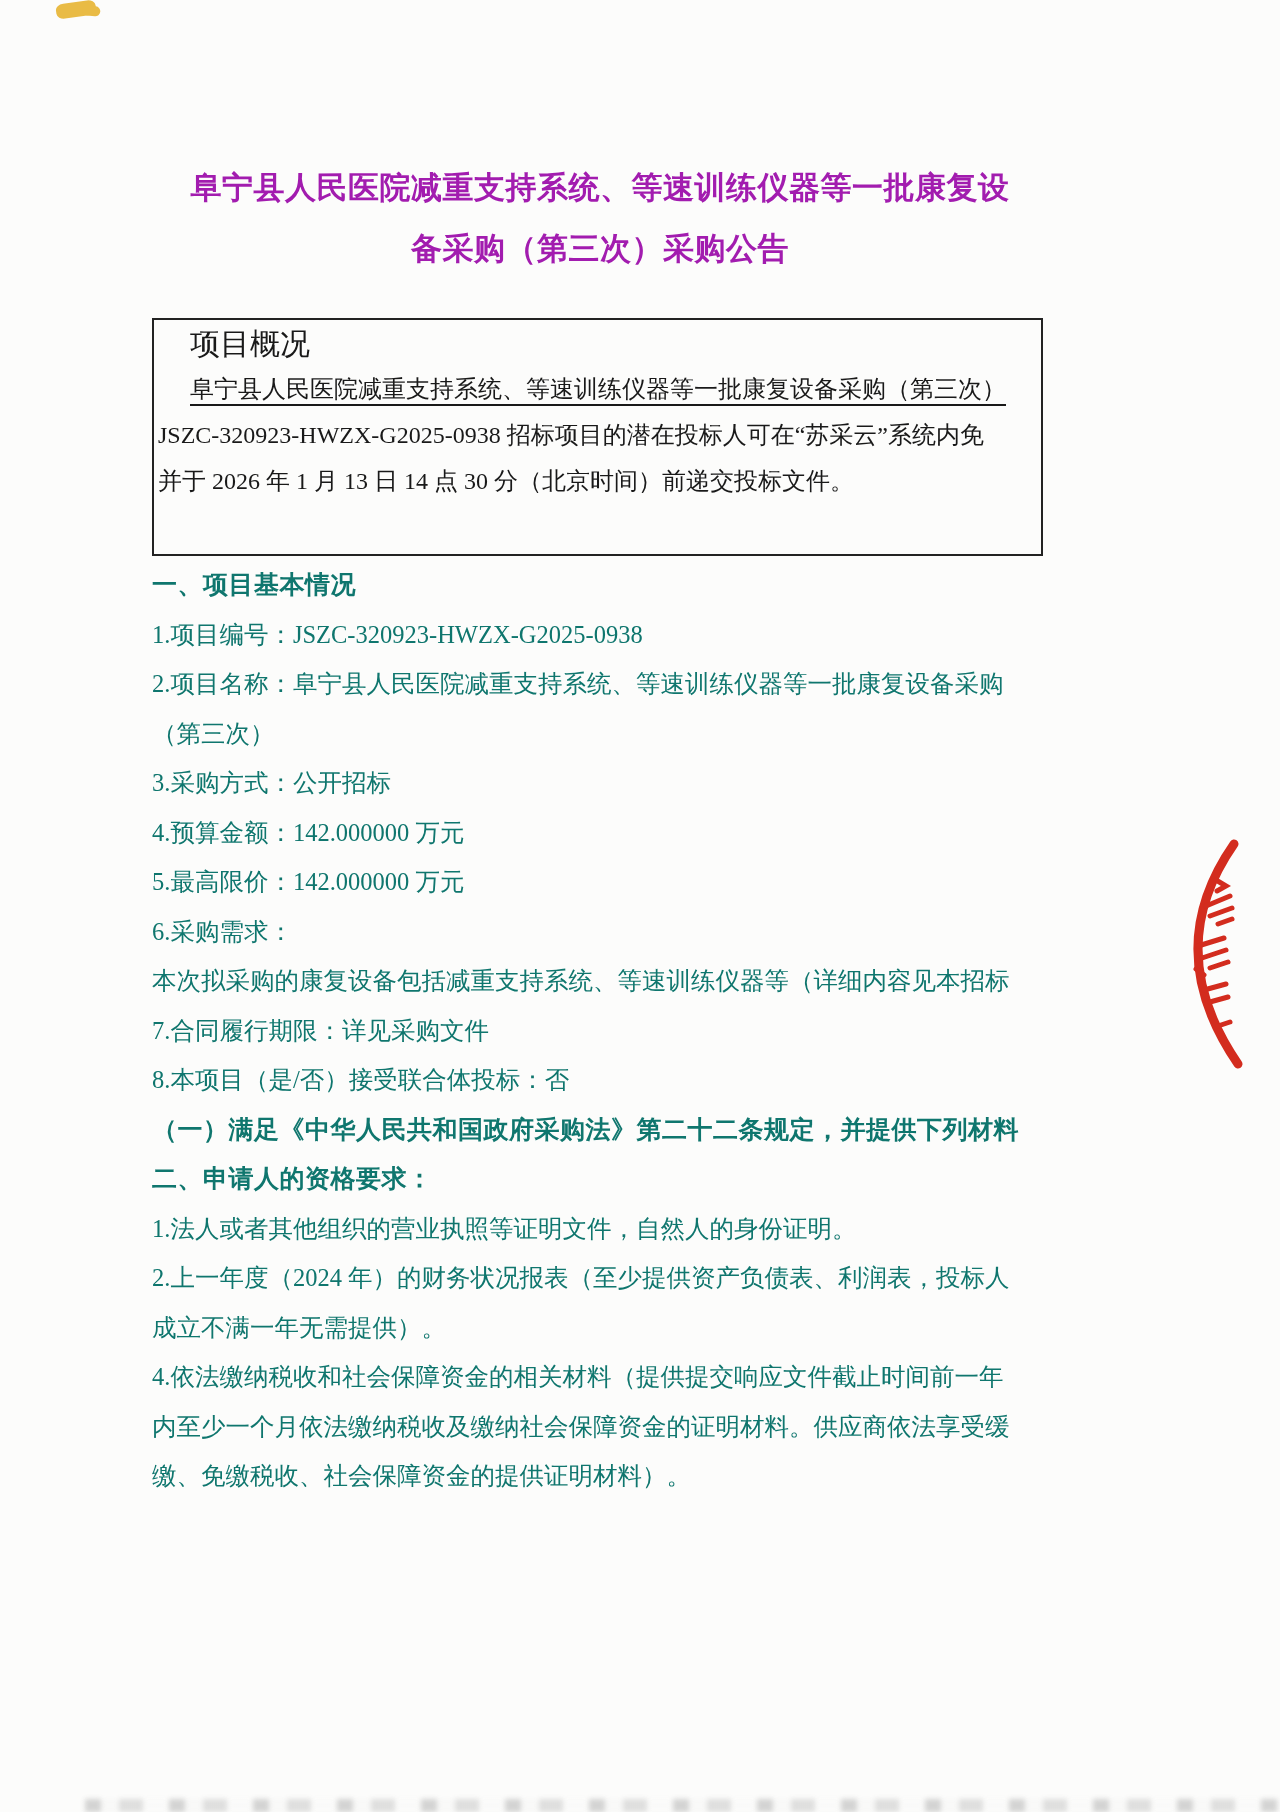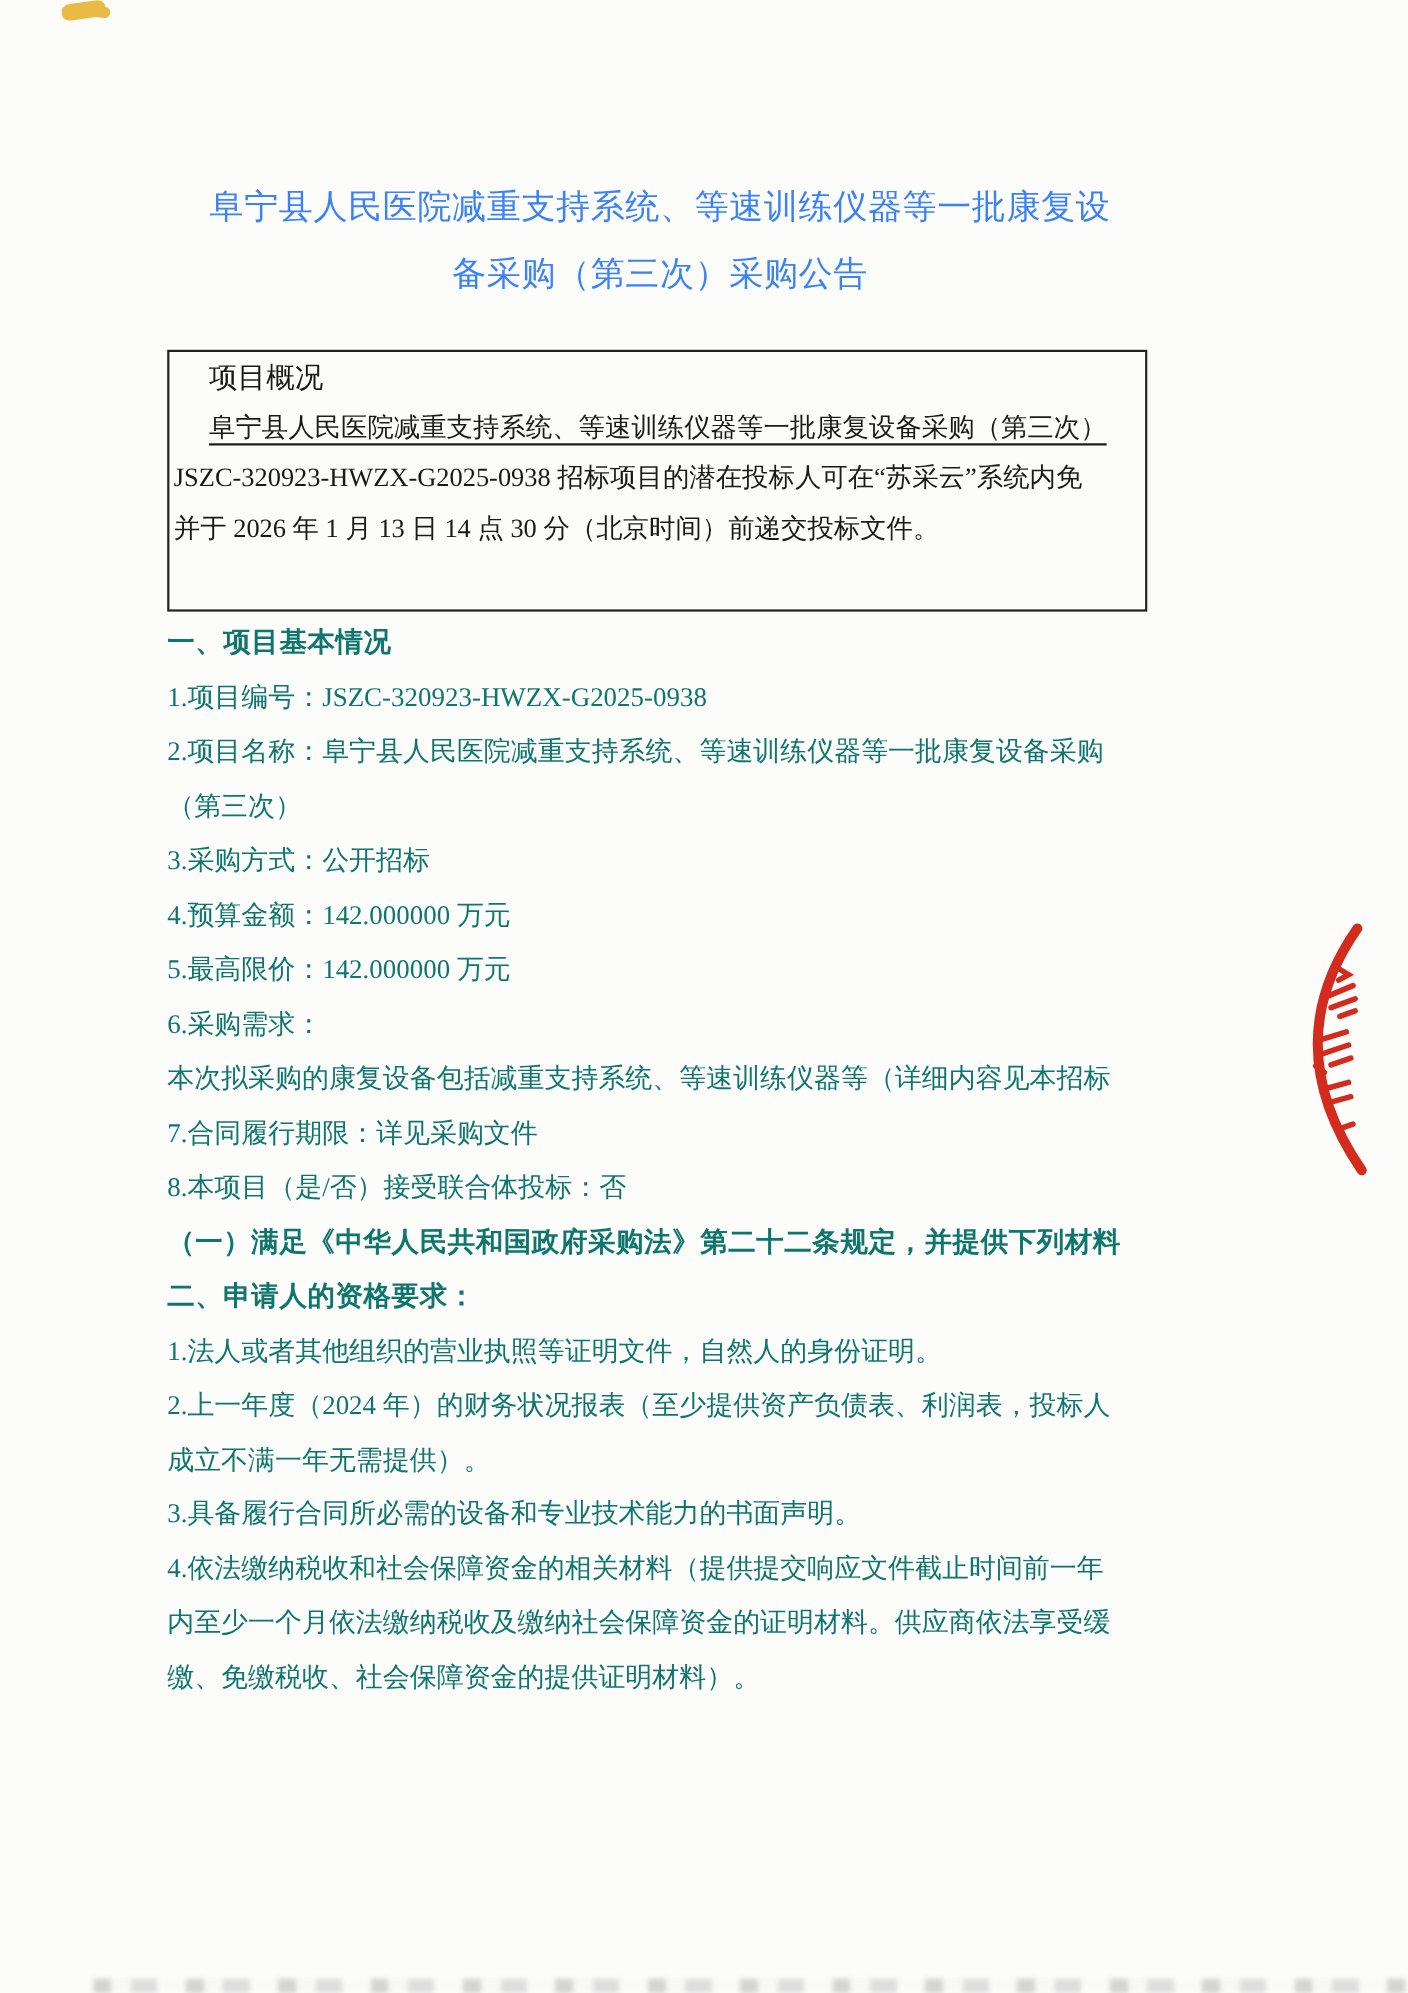--- a/index.html
+++ b/index.html
@@ -33,41 +33,41 @@
     border-radius: 6px;
     background: inherit;
     transform: rotate(14deg);
   }
   
   .title-block {
     position: absolute;
     left: 0; top: 157px;
     width: 1200px;
     text-align: center;
-    font-weight: 400;
+    font-weight: 700;
     font-size: 31px;
     line-height: 61px;
     letter-spacing: 0.5px;
-    color: #3b82f6;
+    color: #a21caf;
   }
   
   .overview-box {
     position: absolute;
     left: 152px; top: 318px;
     width: 891px;
     height: 238px;
     border: 2px solid #222;
     padding: 2px 4px 4px 4px;
     font-size: 24px;
     color: #191919;
   }
   .box-heading {
     line-height: 44px;
     padding-left: 32px;
-    font-size: 26px;
+    font-size: 30px;
   }
   .box-line {
     line-height: 46px;
     white-space: nowrap;
   }
   .box-line.indent { padding-left: 32px; }
   .box-line.underlined {
     text-decoration: underline;
     text-decoration-thickness: 2px;
     text-underline-offset: 7px;
@@ -141,21 +141,20 @@
       <div class="body-line">5.最高限价：142.000000 万元</div>
       <div class="body-line">6.采购需求：</div>
       <div class="body-line">本次拟采购的康复设备包括减重支持系统、等速训练仪器等（详细内容见本招标</div>
       <div class="body-line">7.合同履行期限：详见采购文件</div>
       <div class="body-line">8.本项目（是/否）接受联合体投标：否</div>
       <div class="body-line bold">（一）满足《中华人民共和国政府采购法》第二十二条规定，并提供下列材料</div>
       <div class="body-line bold">二、申请人的资格要求：</div>
       <div class="body-line">1.法人或者其他组织的营业执照等证明文件，自然人的身份证明。</div>
       <div class="body-line">2.上一年度（2024 年）的财务状况报表（至少提供资产负债表、利润表，投标人</div>
       <div class="body-line">成立不满一年无需提供）。</div>
-      <div class="body-line">3.具备履行合同所必需的设备和专业技术能力的书面声明。</div>
       <div class="body-line">4.依法缴纳税收和社会保障资金的相关材料（提供提交响应文件截止时间前一年</div>
       <div class="body-line">内至少一个月依法缴纳税收及缴纳社会保障资金的证明材料。供应商依法享受缓</div>
       <div class="body-line">缴、免缴税收、社会保障资金的提供证明材料）。</div>
     </div>
 
   <svg class="seal" viewBox="0 0 124 235" xmlns="http://www.w3.org/2000/svg">
 
     <path id="seal-arc" d="M 76 6 Q 2 112 80 226" fill="none" stroke-width="9" stroke-linecap="round" stroke="#d32c1e"></path>
 
     <g id="seal-glyphs" fill="none" stroke-width="5" stroke-linecap="round" stroke="#d32c1e">

